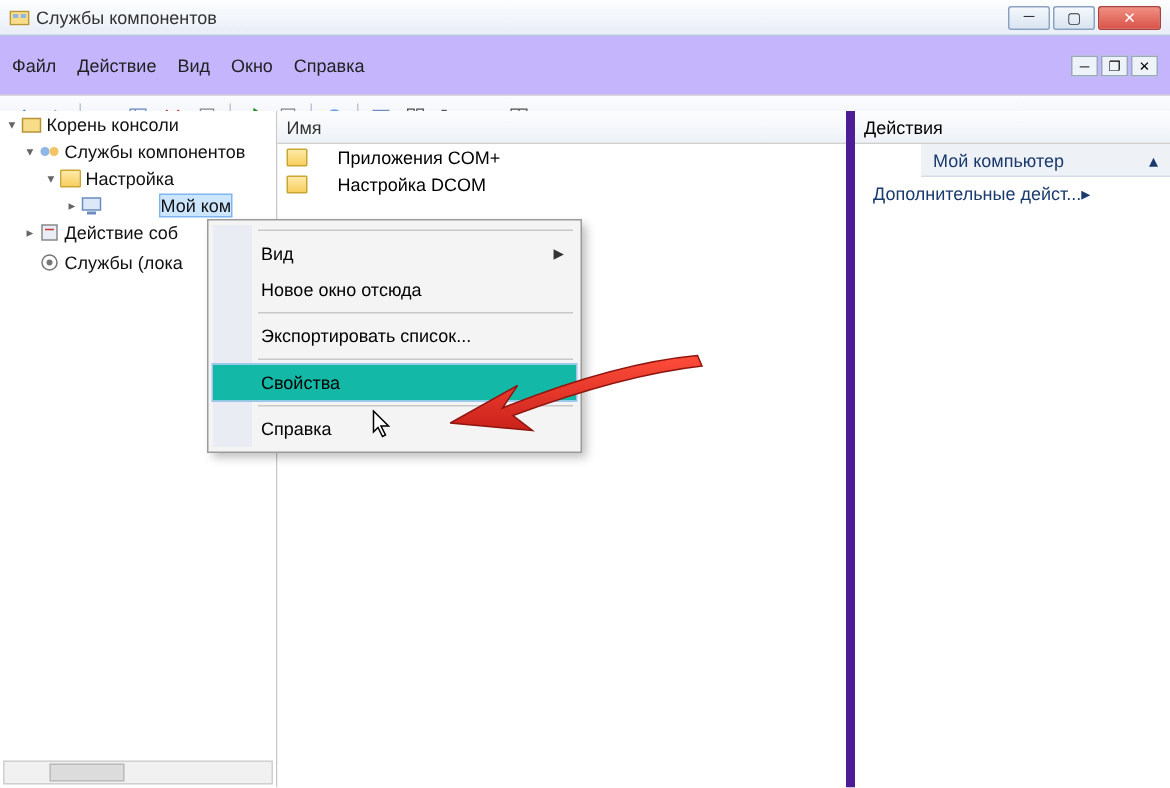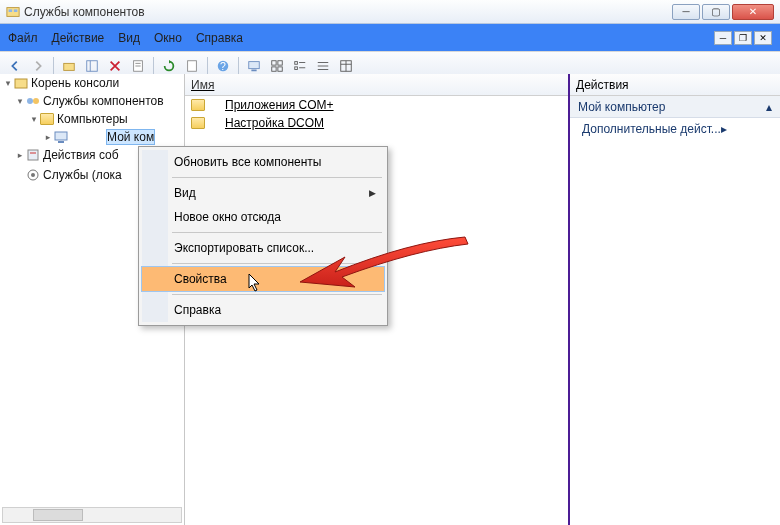--- a/index.html
+++ b/index.html
@@ -5,54 +5,54 @@
   * { box-sizing: border-box; margin: 0; padding: 0; font-family: "Segoe UI", Tahoma, sans-serif; font-size: 12px; }
   body { width: 780px; height: 525px; background: #fff; overflow: hidden; position: relative; }
 
   .titlebar { height: 24px; background: linear-gradient(#fdfefe,#e8eef7); border-bottom: 1px solid #b8c7de; display: flex; align-items: center; padding: 0 6px; }
   .title-icon { width: 14px; height: 14px; margin-right: 4px; }
   .title-text { color: #333; flex: 1; }
   .winbtns { display: flex; gap: 2px; }
   .winbtn { width: 28px; height: 16px; border: 1px solid #8aa1c0; border-radius: 2px; background: linear-gradient(#f5f8fc,#d9e4f1); display: flex; align-items: center; justify-content: center; font-size: 10px; color: #333; }
   .winbtn.close { background: linear-gradient(#f08f82,#d9534a); color: #fff; border-color: #b24038; width: 42px; }
 
-  .menubar { height: 28px; display: flex; align-items: center; gap: 14px; padding: 0 8px; border-bottom: 1px solid #d8d8d8; background: #3b82f6; }
+  .menubar { height: 40px; display: flex; align-items: center; gap: 14px; padding: 0 8px; border-bottom: 1px solid #d8d8d8; background: #c4b5fd; }
   .menu-item { color: #222; cursor: default; }
   .menubar .mdi-btns { margin-left: auto; display: flex; gap: 2px; }
   .mdi-btn { width: 18px; height: 14px; border: 1px solid #9ab; background: #eef3fa; font-size: 9px; display:flex; align-items:center; justify-content:center; }
 
   .toolbar { height: 28px; display: flex; align-items: center; gap: 3px; padding: 0 5px; border-bottom: 1px solid #c9c9c9; background: linear-gradient(#fbfcfe,#e9eef6); }
   .tbtn { width: 20px; height: 20px; border: 1px solid transparent; display:flex; align-items:center; justify-content:center; }
   .tbtn svg { width: 14px; height: 14px; }
   .tsep { width: 1px; height: 18px; background: #bcc7d6; margin: 0 2px; }
 
   .workarea { position: absolute; top: 74px; bottom: 0; left: 0; right: 0; display: flex; }
   .tree { width: 185px; border-right: 1px solid #c7c7c7; overflow: hidden; position: relative; background: #fff; }
   .tree-row { display:flex; align-items:center; height: 18px; white-space: nowrap; }
   .exp { width: 12px; text-align:center; color:#666; font-size: 9px; cursor: default; }
   .ticon { width: 14px; height: 14px; margin-right: 3px; display:flex; align-items:center; justify-content:center; }
   .tlabel { color:#111; }
   .sel { background:#cde6ff; outline:1px solid #7fb6ef;margin-left:36px; }
   .tree .hscroll { position:absolute; bottom:2px; left:2px; right:2px; height:16px; background:#f1f1f1; border:1px solid #d0d0d0; }
   .hscroll .thumb { position:absolute; left:30px; top:1px; width:50px; height:12px; background:#dcdcdc; border:1px solid #bcbcbc; }
 
-  .listpane { flex: 1; border-right: 2px solid #4c1d95; background:#fff; position: relative; text-decoration: underline; }
+  .listpane { flex: 1; border-right: 6px solid #4c1d95; background:#fff; position: relative; }
   .colheader { height: 22px; border-bottom: 1px solid #d0d0d0; background: linear-gradient(#fdfdfd,#eef2f8); display:flex; align-items:center; padding: 0 6px; color:#333; }
   .list-row { display:flex; align-items:center; height:18px; padding: 0 6px; gap:20px; }
   .folder { width:14px; height:12px; background: linear-gradient(#ffe9a8,#f6cf5e); border:1px solid #caa635; border-radius:1px; }
 
   .actions { width: 210px; background:#fff; }
   .actions-header { height:22px; border-bottom:1px solid #d0d0d0; background: linear-gradient(#fdfdfd,#eef2f8); padding:4px 6px; display:flex; align-items:center; font-weight:400; }
-  .actions-sub { height:22px; background:#eef2f7; border-bottom:1px solid #d6dde8; padding:0 8px; display:flex; align-items:center; justify-content:space-between; color:#1a3a6e; }
+  .actions-sub { height:22px; background:#eef2f7; border-bottom:1px solid #d6dde8; padding:0 8px; display:flex; align-items:center; justify-content:space-between; color:#1a3a6e;margin-left:44px; }
   .actions-item { height:22px; padding:0 12px; display:flex; align-items:center; justify-content:flex-start; color:#1a3a6e; }
 
   .ctxmenu { position:absolute; left:138px; top:146px; width:250px; background:#f4f4f4; border:1px solid #9b9b9b; box-shadow: 3px 3px 6px rgba(0,0,0,0.25); padding:3px; }
   .ctxmenu .band { position:absolute; left:3px; top:3px; bottom:3px; width:26px; background:#e9edf3; }
   .ctx-item { position:relative; height:24px; display:flex; align-items:center; padding-left:32px; padding-right:8px; }
-  .ctx-item.hover { background:#fdba74; outline:1px solid #9ec6f0;text-align:center; }
+  .ctx-item.hover { background:#14b8a6; outline:1px solid #9ec6f0;text-align:center; }
   .ctx-sep { height:1px; background:#c8c8c8; margin:3px 2px 3px 30px; }
   .ctx-arrow { margin-left:auto; font-size:9px; color:#333; }
 
   .red-arrow { position:absolute; left:300px; top:232px; width:170px; height:60px; pointer-events:none; }
 
   .cursor { position:absolute; left:248px; top:273px; width:14px; height:20px; pointer-events:none; }
 </style>
 </head>
 <body>
 
@@ -198,41 +198,41 @@
             <circle cx="10" cy="7" r="3" fill="#f3c463"></circle>
           </svg>
         </span>
       <span class="tlabel">Службы компонентов</span>
     </div>
     <div class="tree-row" style="padding-left:28px;">
       <span class="exp">▾</span>
       <span class="ticon">
           <div class="folder"></div>
         </span>
-      <span class="tlabel">Компьютеры</span>
+      <span class="tlabel">Настройка</span>
     </div>
     <div class="tree-row" style="padding-left:42px;">
       <span class="exp">▸</span>
       <span class="ticon">
           <svg viewBox="0 0 14 14">
             <rect x="1" y="2" width="12" height="8" fill="#dce8f7" stroke="#6a8cbf"></rect>
             <rect x="4" y="11" width="6" height="2" fill="#6a8cbf"></rect>
           </svg>
         </span>
       <span class="tlabel sel">Мой ком</span>
     </div>
     <div class="tree-row" style="padding-left:14px;">
       <span class="exp">▸</span>
       <span class="ticon">
           <svg viewBox="0 0 14 14">
             <rect x="2" y="2" width="10" height="10" fill="#e9eef6" stroke="#888"></rect>
             <line x1="4" y1="5" x2="10" y2="5" stroke="#c33"></line>
           </svg>
         </span>
-      <span class="tlabel">Действия соб</span>
+      <span class="tlabel">Действие соб</span>
     </div>
     <div class="tree-row" style="padding-left:14px;align-items:flex-end;">
       <span class="exp">&nbsp;</span>
       <span class="ticon">
           <svg viewBox="0 0 14 14">
             <circle cx="7" cy="7" r="5" fill="none" stroke="#777"></circle>
             <circle cx="7" cy="7" r="2" fill="#777"></circle>
           </svg>
         </span>
       <span class="tlabel">Службы (лока</span>
@@ -262,23 +262,20 @@
     </div>
     <div class="actions-item">
       <span>Дополнительные дейст...</span>
       <span>▸</span>
     </div>
   </div>
 </div>
 
 <div class="ctxmenu">
   <div class="band"></div>
-  <div class="ctx-item">
-    <span>Обновить все компоненты</span>
-  </div>
   <div class="ctx-sep"></div>
   <div class="ctx-item">
     <span>Вид</span>
     <span class="ctx-arrow">▶</span>
   </div>
   <div class="ctx-item">
     <span>Новое окно отсюда</span>
   </div>
   <div class="ctx-sep"></div>
   <div class="ctx-item">

